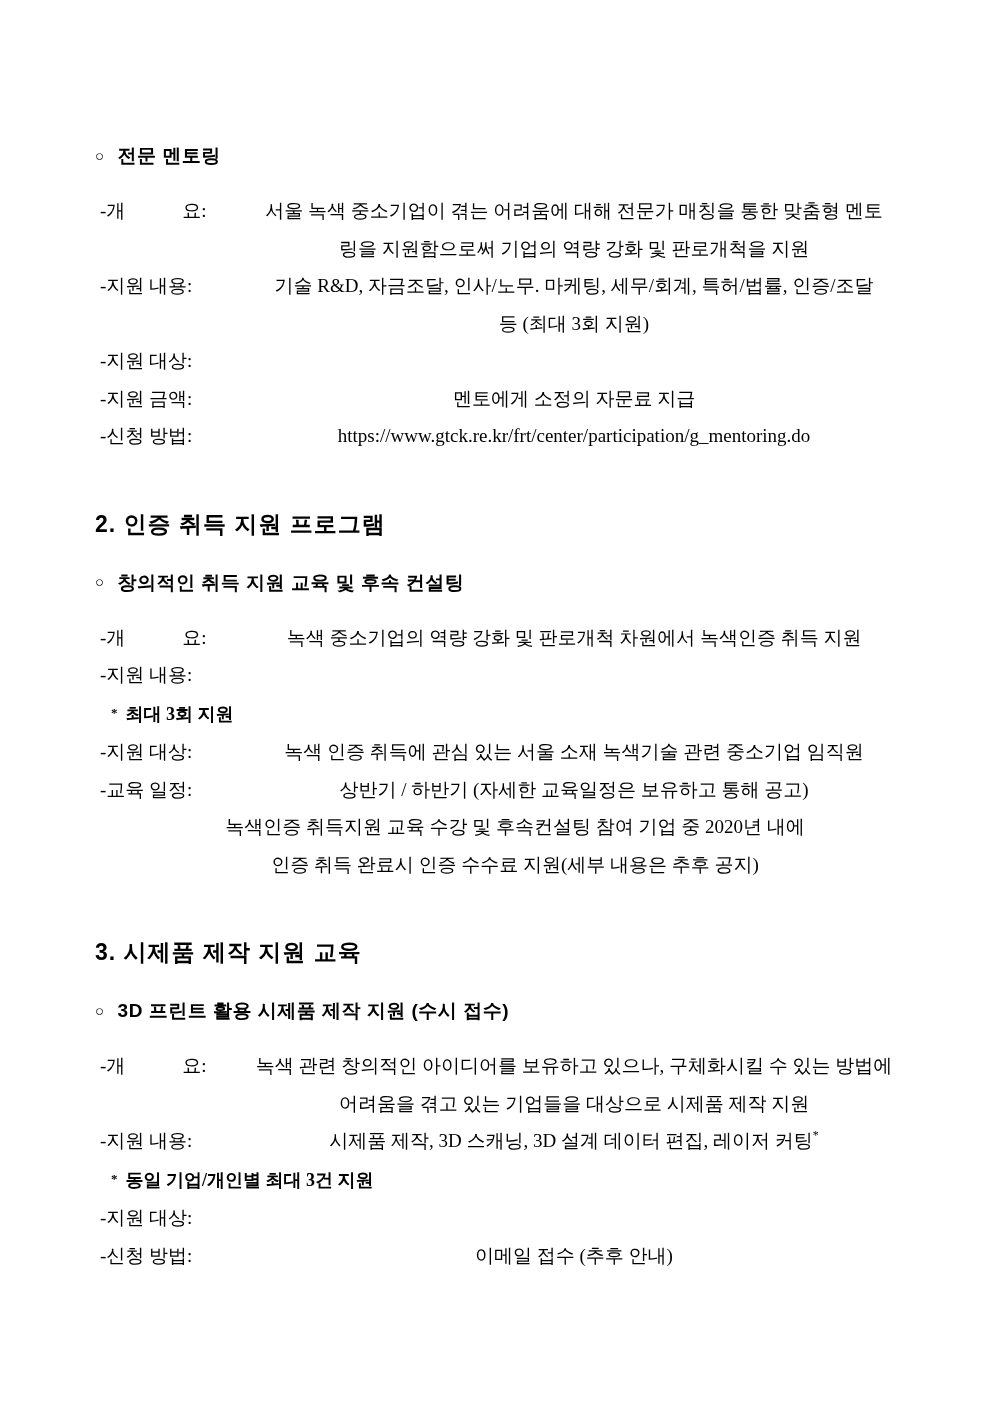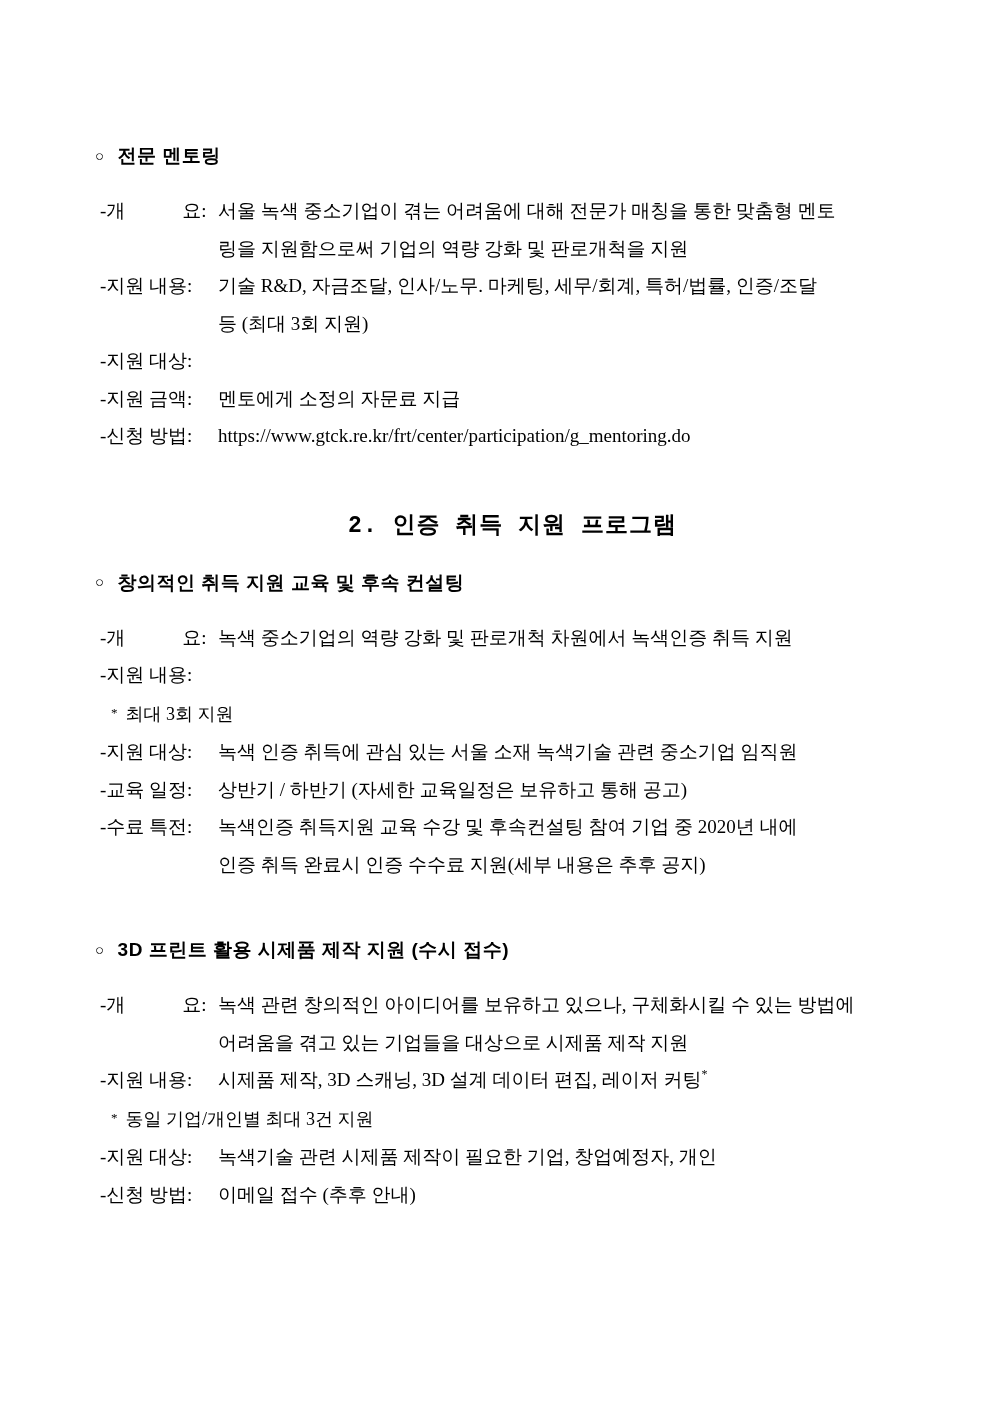--- a/index.html
+++ b/index.html
@@ -10,26 +10,25 @@
     min-height: 1403px;
     margin: 0 auto;
     background: #ffffff;
     color: #000000;
     padding: 143px 62px 90px 95px;
     font-family: "Liberation Serif", "DejaVu Serif", serif;
   }
   .section { margin-bottom: 54px; }
   .section:last-child { margin-bottom: 0; }
   .section-heading {
-    font-family: Liberation Mono, monospace;
+    font-family: Liberation Sans, sans-serif;
     font-weight: bold;
     font-size: 23px;
     letter-spacing: 1px;
     margin: 0 0 30px 0;
-    text-align: center;
   }
   .bullet-heading {
     display: flex;
     align-items: center;
     font-family: "Liberation Sans", "DejaVu Sans", sans-serif;
     font-weight: bold;
     font-size: 19px;
     letter-spacing: 0.5px;
     margin: 0 0 23px 0;
   }
@@ -46,30 +45,32 @@
     margin-left: 5px;
   }
   .row-label {
     flex: 0 0 118px;
     white-space: pre;
   }
   .row-text {
     flex: 1;
     white-space: pre-wrap;
     word-break: keep-all;
+    text-align: center;
   }
   .fn-sup {
     font-size: 12px;
     line-height: 0;
     vertical-align: 8px;
   }
   .note-row {
     font-size: 18px;
     line-height: 37.5px;
     padding-left: 16px;
+    font-weight: bold;
   }
   .note-star {
     font-size: 13px;
     vertical-align: 3px;
     margin-right: 8px;
   }
 </style>
 </head>
 <body>
 
@@ -121,46 +122,45 @@
     </div>
     <div class="row">
       <span class="row-label">-지원 대상:</span>
       <span class="row-text">녹색 인증 취득에 관심 있는 서울 소재 녹색기술 관련 중소기업 임직원</span>
     </div>
     <div class="row">
       <span class="row-label">-교육 일정:</span>
       <span class="row-text">상반기 / 하반기 (자세한 교육일정은 보유하고 통해 공고)</span>
     </div>
     <div class="row">
-      <span class="row-label">-수료 특전:</span>
       <span class="row-text">녹색인증 취득지원 교육 수강 및 후속컨설팅 참여 기업 중 2020년 내에
 인증 취득 완료시 인증 수수료 지원(세부 내용은 추후 공지)</span>
     </div>
   </div>
 
   <div class="section">
+    <h2 class="section-heading">3. 시제품 제작 지원 교육</h2>
     <div class="bullet-heading">
       <span class="circle-bullet">○</span>
       <span>3D 프린트 활용 시제품 제작 지원 (수시 접수)</span>
     </div>
     <div class="row">
       <span class="row-label">-개　　　요:</span>
       <span class="row-text">녹색 관련 창의적인 아이디어를 보유하고 있으나, 구체화시킬 수 있는 방법에
 어려움을 겪고 있는 기업들을 대상으로 시제품 제작 지원</span>
     </div>
     <div class="row">
       <span class="row-label">-지원 내용:</span>
       <span class="row-text"><span>시제품 제작, 3D 스캐닝, 3D 설계 데이터 편집, 레이저 커팅</span><sup class="fn-sup">*</sup></span>
     </div>
     <div class="note-row">
       <span class="note-star">*</span><span>동일 기업/개인별 최대 3건 지원</span>
     </div>
     <div class="row">
       <span class="row-label">-지원 대상:</span>
-      <span class="row-text">녹색기술 관련 시제품 제작이 필요한 기업, 창업예정자, 개인</span>
     </div>
     <div class="row">
       <span class="row-label">-신청 방법:</span>
       <span class="row-text">이메일 접수 (추후 안내)</span>
     </div>
   </div>
 
 </div>
 
 </body></html>

